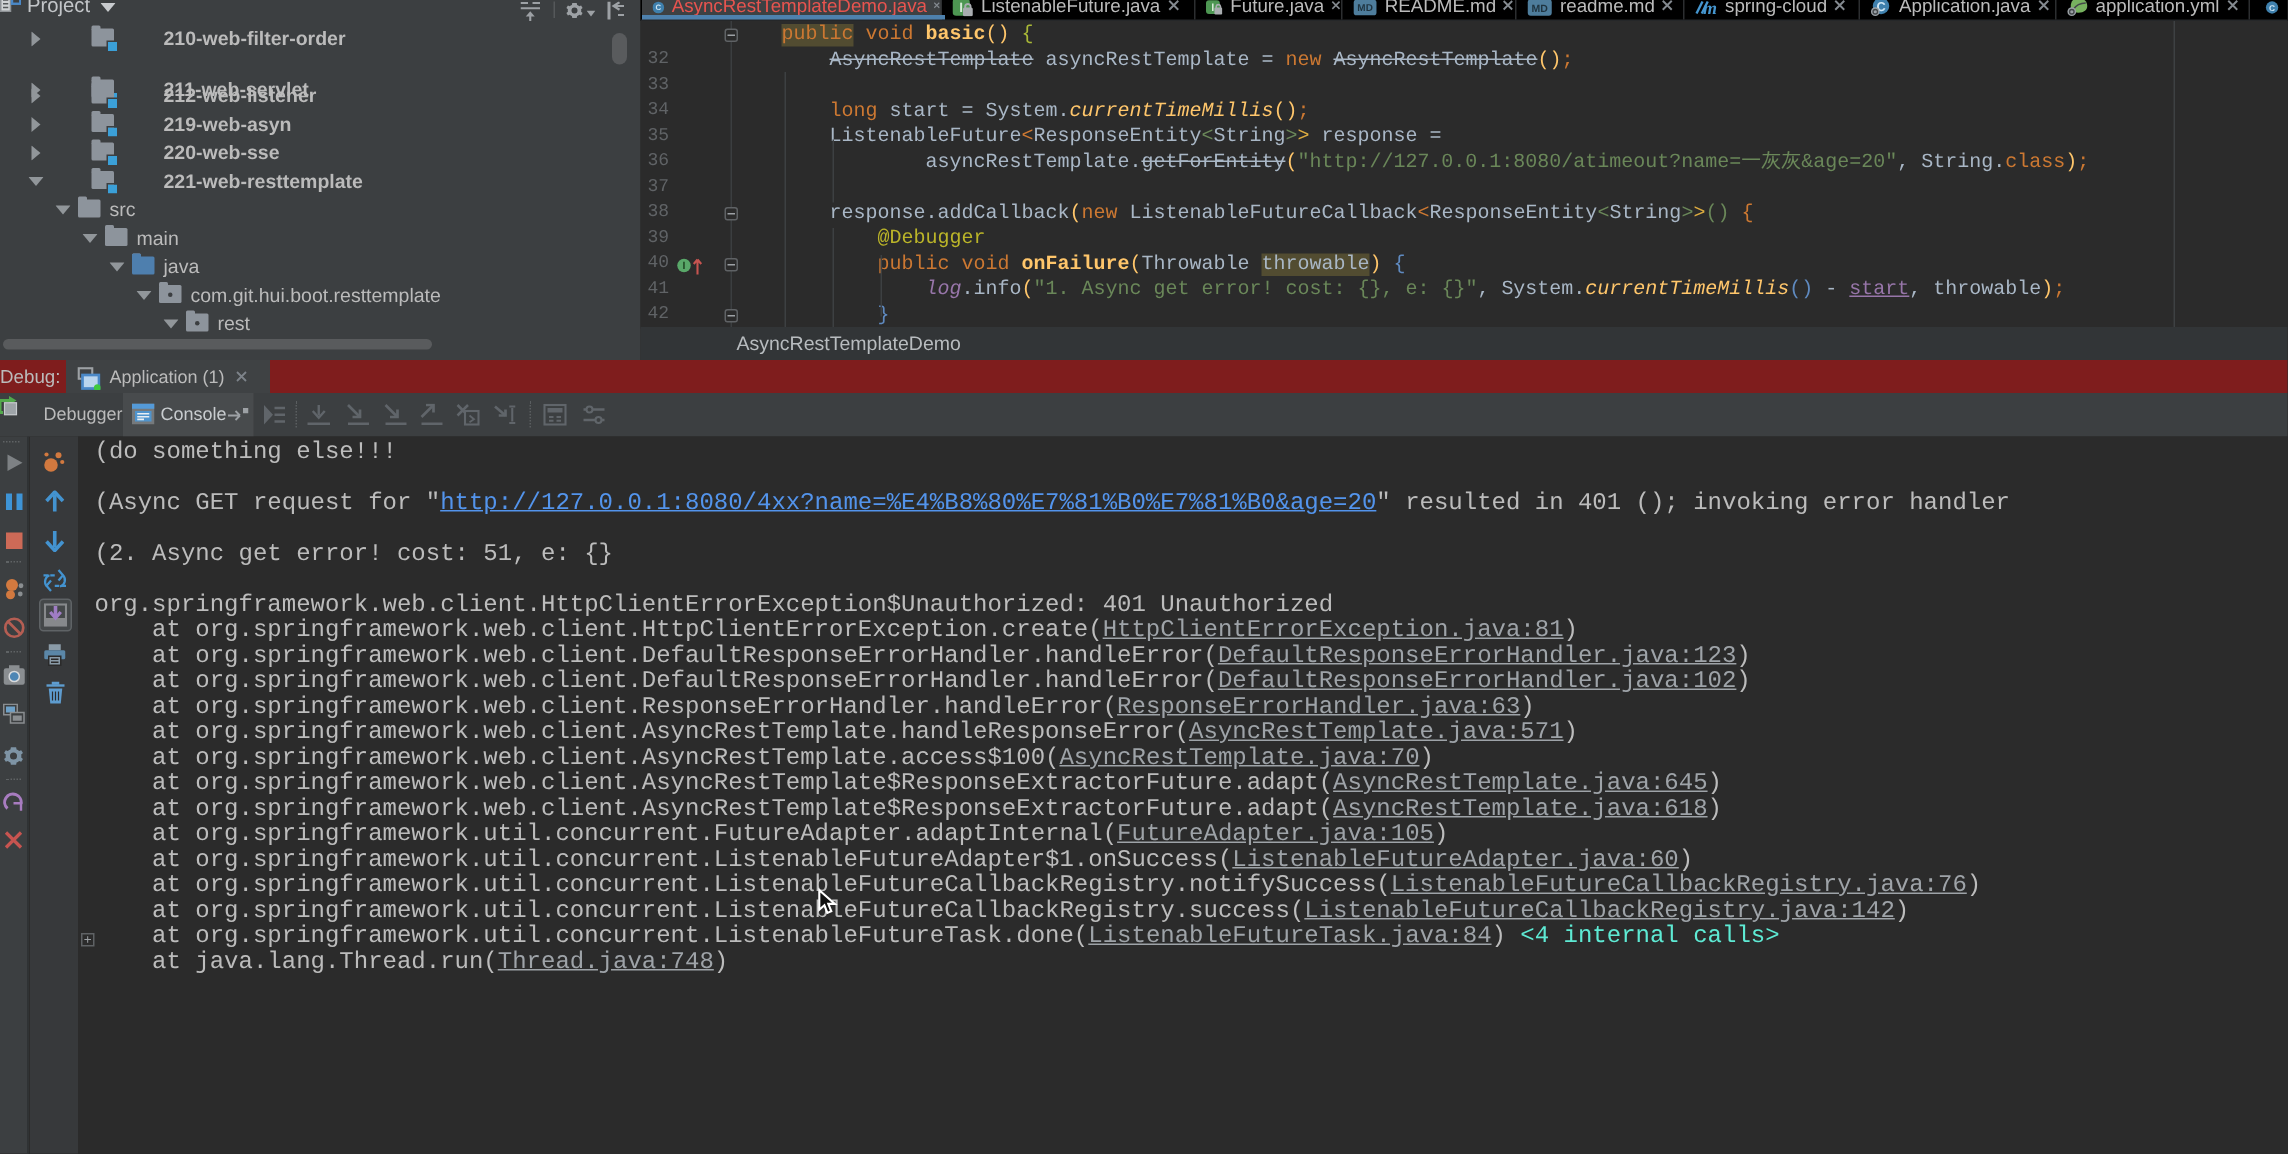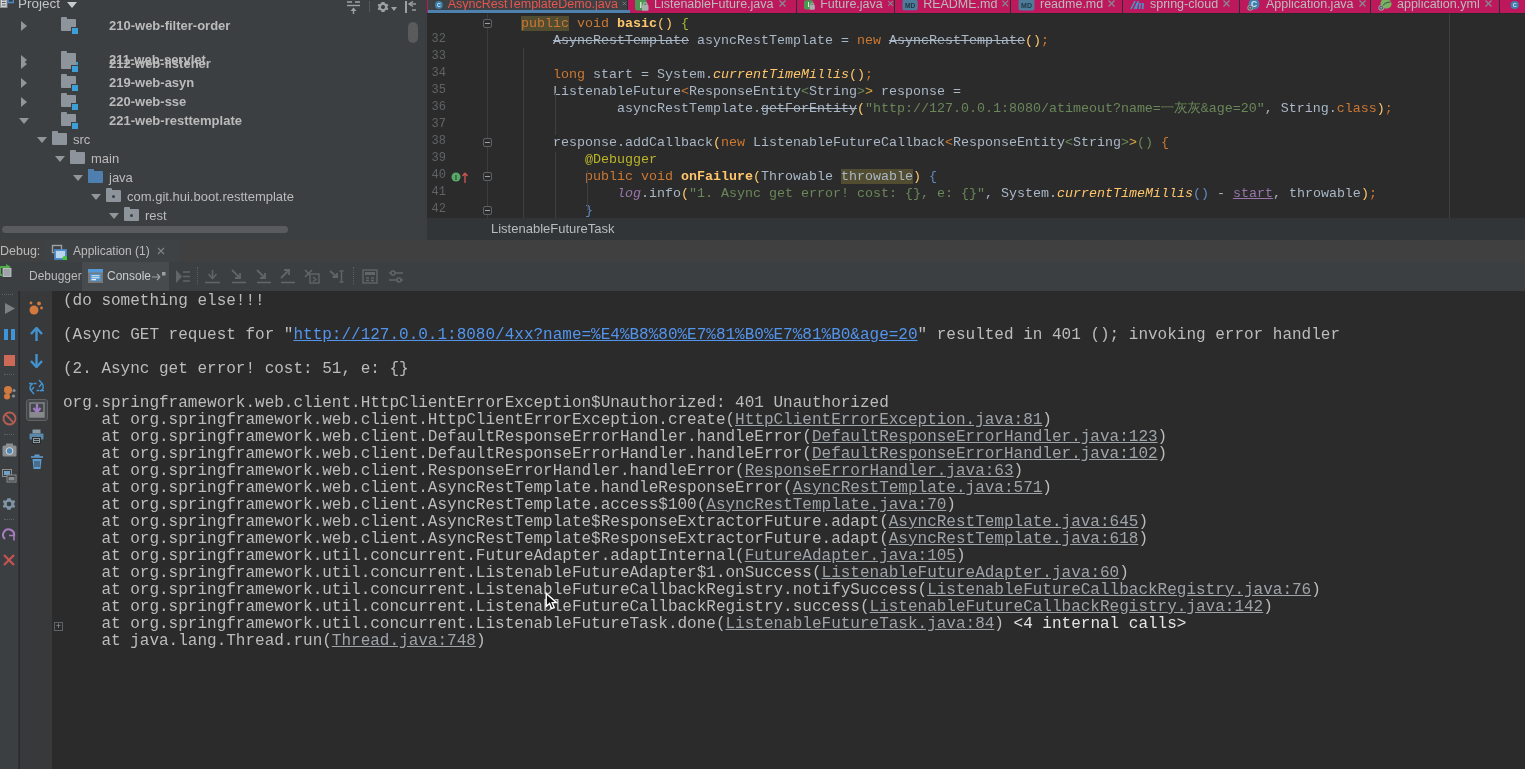--- a/index.html
+++ b/index.html
@@ -16,21 +16,21 @@
   .bold { font-weight:bold;gap:27px; }
   .folder { position:absolute; left:0; top:0; width:15px; height:12px; background:#8d949c;
     border-radius:1px; }
   .folder:before { content:""; position:absolute; left:0; top:-2px; width:6px; height:3px;
     background:#8d949c; border-radius:1px 1px 0 0; }
   .badge { position:absolute; right:-1px; bottom:-2px; width:6px; height:6px; background:#3ba0d8;
     outline:1px solid #3c3f41; }
   .pkgdot { position:absolute; left:6px; top:5px; width:3px; height:3px; background:#3c3f41;
     border-radius:50%; }
   
-  #tabbar { position:absolute; left:427px; top:0; width:1098px; height:14px; background:#be185d;
+  #tabbar { position:absolute; left:427px; top:0; width:1098px; height:14px; background:#000000;
     border-bottom:1px solid #252729; }
   .etab { position:absolute; top:0; height:13px; display:flex; align-items:center;
     color:#bbbbbb; font-size:12.5px; white-space:nowrap; border-right:1px solid #2c2e30; }
   .etab .ticon { margin:0 5px 0 7px; position:relative; top:-2px; }
   .etab .tx { padding-right:4px; position:relative; top:-3px;}
   .etab .cls { position:relative; top:-3px; }
   
   #editor { position:absolute; left:427px; top:14px; width:1098px; height:205px; background:#2b2b2b; }
   #gutter { position:absolute; left:425px; top:31px; width:21px; text-align:right;
     font-family:"Liberation Mono", monospace; font-size:12px; line-height:17px; color:#606366; }
@@ -49,31 +49,31 @@
   .lg { color:#9876aa; font-style:italic; }
   .un { color:#9876aa; text-decoration:underline; }
   .sc { color:#cc7832; }
   .ab1 { color:#cc7832; }
   .ab2 { color:#6a8759; }
   .strike { text-decoration:line-through; }
   .hl { background:#524c31; }
   #crumb { position:absolute; left:427px; top:218px; width:1098px; height:22px; background:#323537;
     color:#b8bcbf; font-size:13px; line-height:21px; padding-left:64px; }
   
-  #dbg1 { position:absolute; left:0; top:240px; width:1525px; height:22px; background:#404040; }
+  #dbg1 { position:absolute; left:0; top:240px; width:1525px; height:22px; background:#7f1d1d; }
   #dbg2 { position:absolute; left:0; top:262px; width:1525px; height:29px; background:#3c3f41; }
   #lstrip { position:absolute; left:0; top:291px; width:19px; height:478px; background:#3c3f41;
     border-right:1px solid #2f3234; }
   #cstrip { position:absolute; left:20px; top:291px; width:32px; height:478px; background:#37393b; }
   #console { position:absolute; left:52px; top:291px; width:1473px; height:478px; background:#2b2b2b; }
   #console pre { font-family:"Liberation Mono", monospace; font-size:16px; line-height:17px;
     color:#bcbcbc; position:absolute; left:11px; top:2px; }
   .lk { color:#9ea3a8; text-decoration:underline; }
   .bl { color:#5394ec; text-decoration:underline; }
-  .dim { color:#e5e5e5;text-align:center; }
+  .dim { color:#5eead4;text-align:center; }
   .fold { width:9px; height:9px; border:1px solid #5f6265; background:#2b2b2b; border-radius:2px; }
   .fold:before { content:""; position:absolute; margin:3px 0 0 1px; width:5px; height:1px; background:#9da1a5; }
 </style>
 </head>
 <body>
 <div id="proj">
   <div class="hdr">
     <svg class="abs" style="left:0px;top:-3px" width="14" height="15" viewBox="0 0 14 15">
         <rect x="0.5" y="0.5" width="6.5" height="10" fill="#d0d3d5" stroke="#8e9296"></rect>
         <path d="M2 3 H5.5 M2 5.5 H5.5 M2 8 H5.5" stroke="#55585a" stroke-width="1"></path>
@@ -294,21 +294,21 @@
 <div id="rmargin" style="position:absolute;left:1449px;top:14px;width:1px;height:205px;background:#3e4143;"></div>
 <div class="fold" style="position:absolute;left:483px;top:19px;"></div>
 <div class="fold" style="position:absolute;left:483px;top:138px;"></div>
 <div class="fold" style="position:absolute;left:483px;top:172px;"></div>
 <div class="fold" style="position:absolute;left:483px;top:206px;"></div>
 <svg class="abs" style="left:451px;top:170px" width="20" height="14" viewBox="0 0 20 14">
     <circle cx="5" cy="7" r="4.5" fill="#59a869"></circle>
     <text x="5" y="9.6" font-size="7" font-weight="bold" fill="#1e4622" text-anchor="middle" font-family="Liberation Sans">I</text>
     <path d="M14 13 V3 M14 3 L11.5 6 M14 3 L16.5 6" stroke="#c75450" stroke-width="1.4" fill="none"></path>
   </svg>
-<div id="crumb">ListenableFutureTask</div>
+<div id="crumb">AsyncRestTemplateDemo</div>
 <div id="dbg1">
   <span class="abs" style="left:0px;top:0;line-height:22px;color:#bbbbbb;font-size:12.5px;">Debug:</span>
   <div class="abs" style="left:44px;top:0;width:136px;height:22px;background:#3f4244;"></div>
   <svg class="abs" style="left:51px;top:4px" width="16" height="16" viewBox="0 0 16 16">
       <rect x="1.5" y="1.5" width="9" height="7" fill="none" stroke="#9da1a5" stroke-width="1.4"></rect>
       <rect x="4" y="6" width="11" height="9" fill="#bad5ee" stroke="#4a88c7" stroke-width="1.8"></rect>
       <circle cx="14" cy="14.5" r="2.4" fill="#3fc93f"></circle>
     </svg>
   <span class="abs" style="left:73px;top:0;line-height:22px;color:#bbbbbb;font-size:12px;">Application (1)</span>
   <svg class="abs" style="left:157px;top:7px" width="8" height="8" viewBox="0 0 8 8">

